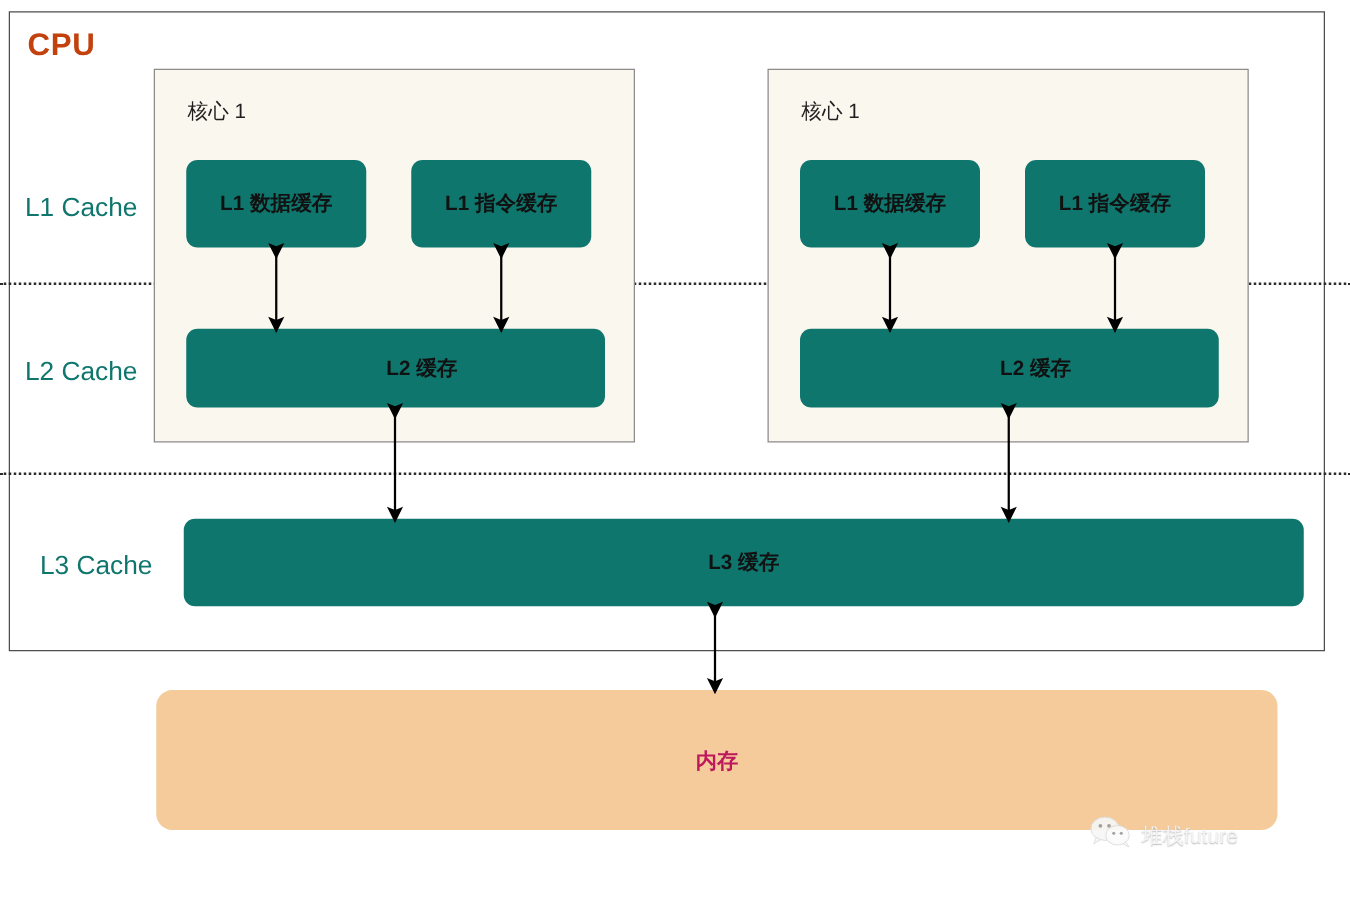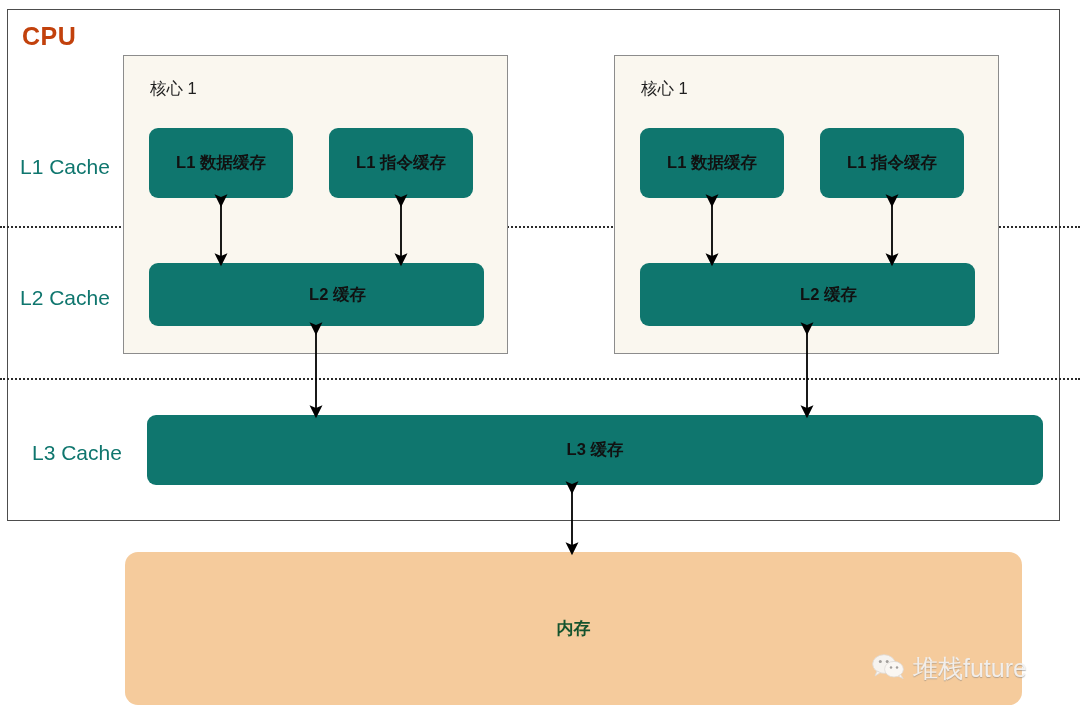--- a/index.html
+++ b/index.html
@@ -121,49 +121,49 @@
     height: 70px;
     margin-left: 22px;
   }
 
   
   #memory-block {
     position: absolute;
     left: 125px;
     top: 552px;
     width: 897px;
-    height: 153px;
+    height: 112px;
     background: #f5cb9c;
     border-radius: 13px;
     display: flex;
     align-items: center;
     justify-content: center;
     font-size: 17px;
     font-weight: bold;
-    color: #14532d;
+    color: #be185d;
     box-sizing: border-box;
   }
 
   
   .arrow {
     position: absolute;
   }
 
   
   #watermark {
     position: absolute;
     left: 872px;
     top: 652px;
     display: flex;
     align-items: center;
     gap: 7px;
     opacity: 0.92;
   }
   #watermark .wm-text {
-    font-size: 25px;
+    font-size: 17px;
     color: #f2f2f2;
     text-shadow: 0 1px 1px rgba(120,120,120,0.55);
     white-space: nowrap;
     letter-spacing: 0px;
   }
 </style>
 </head>
 <body>
 
 <div id="canvas">

